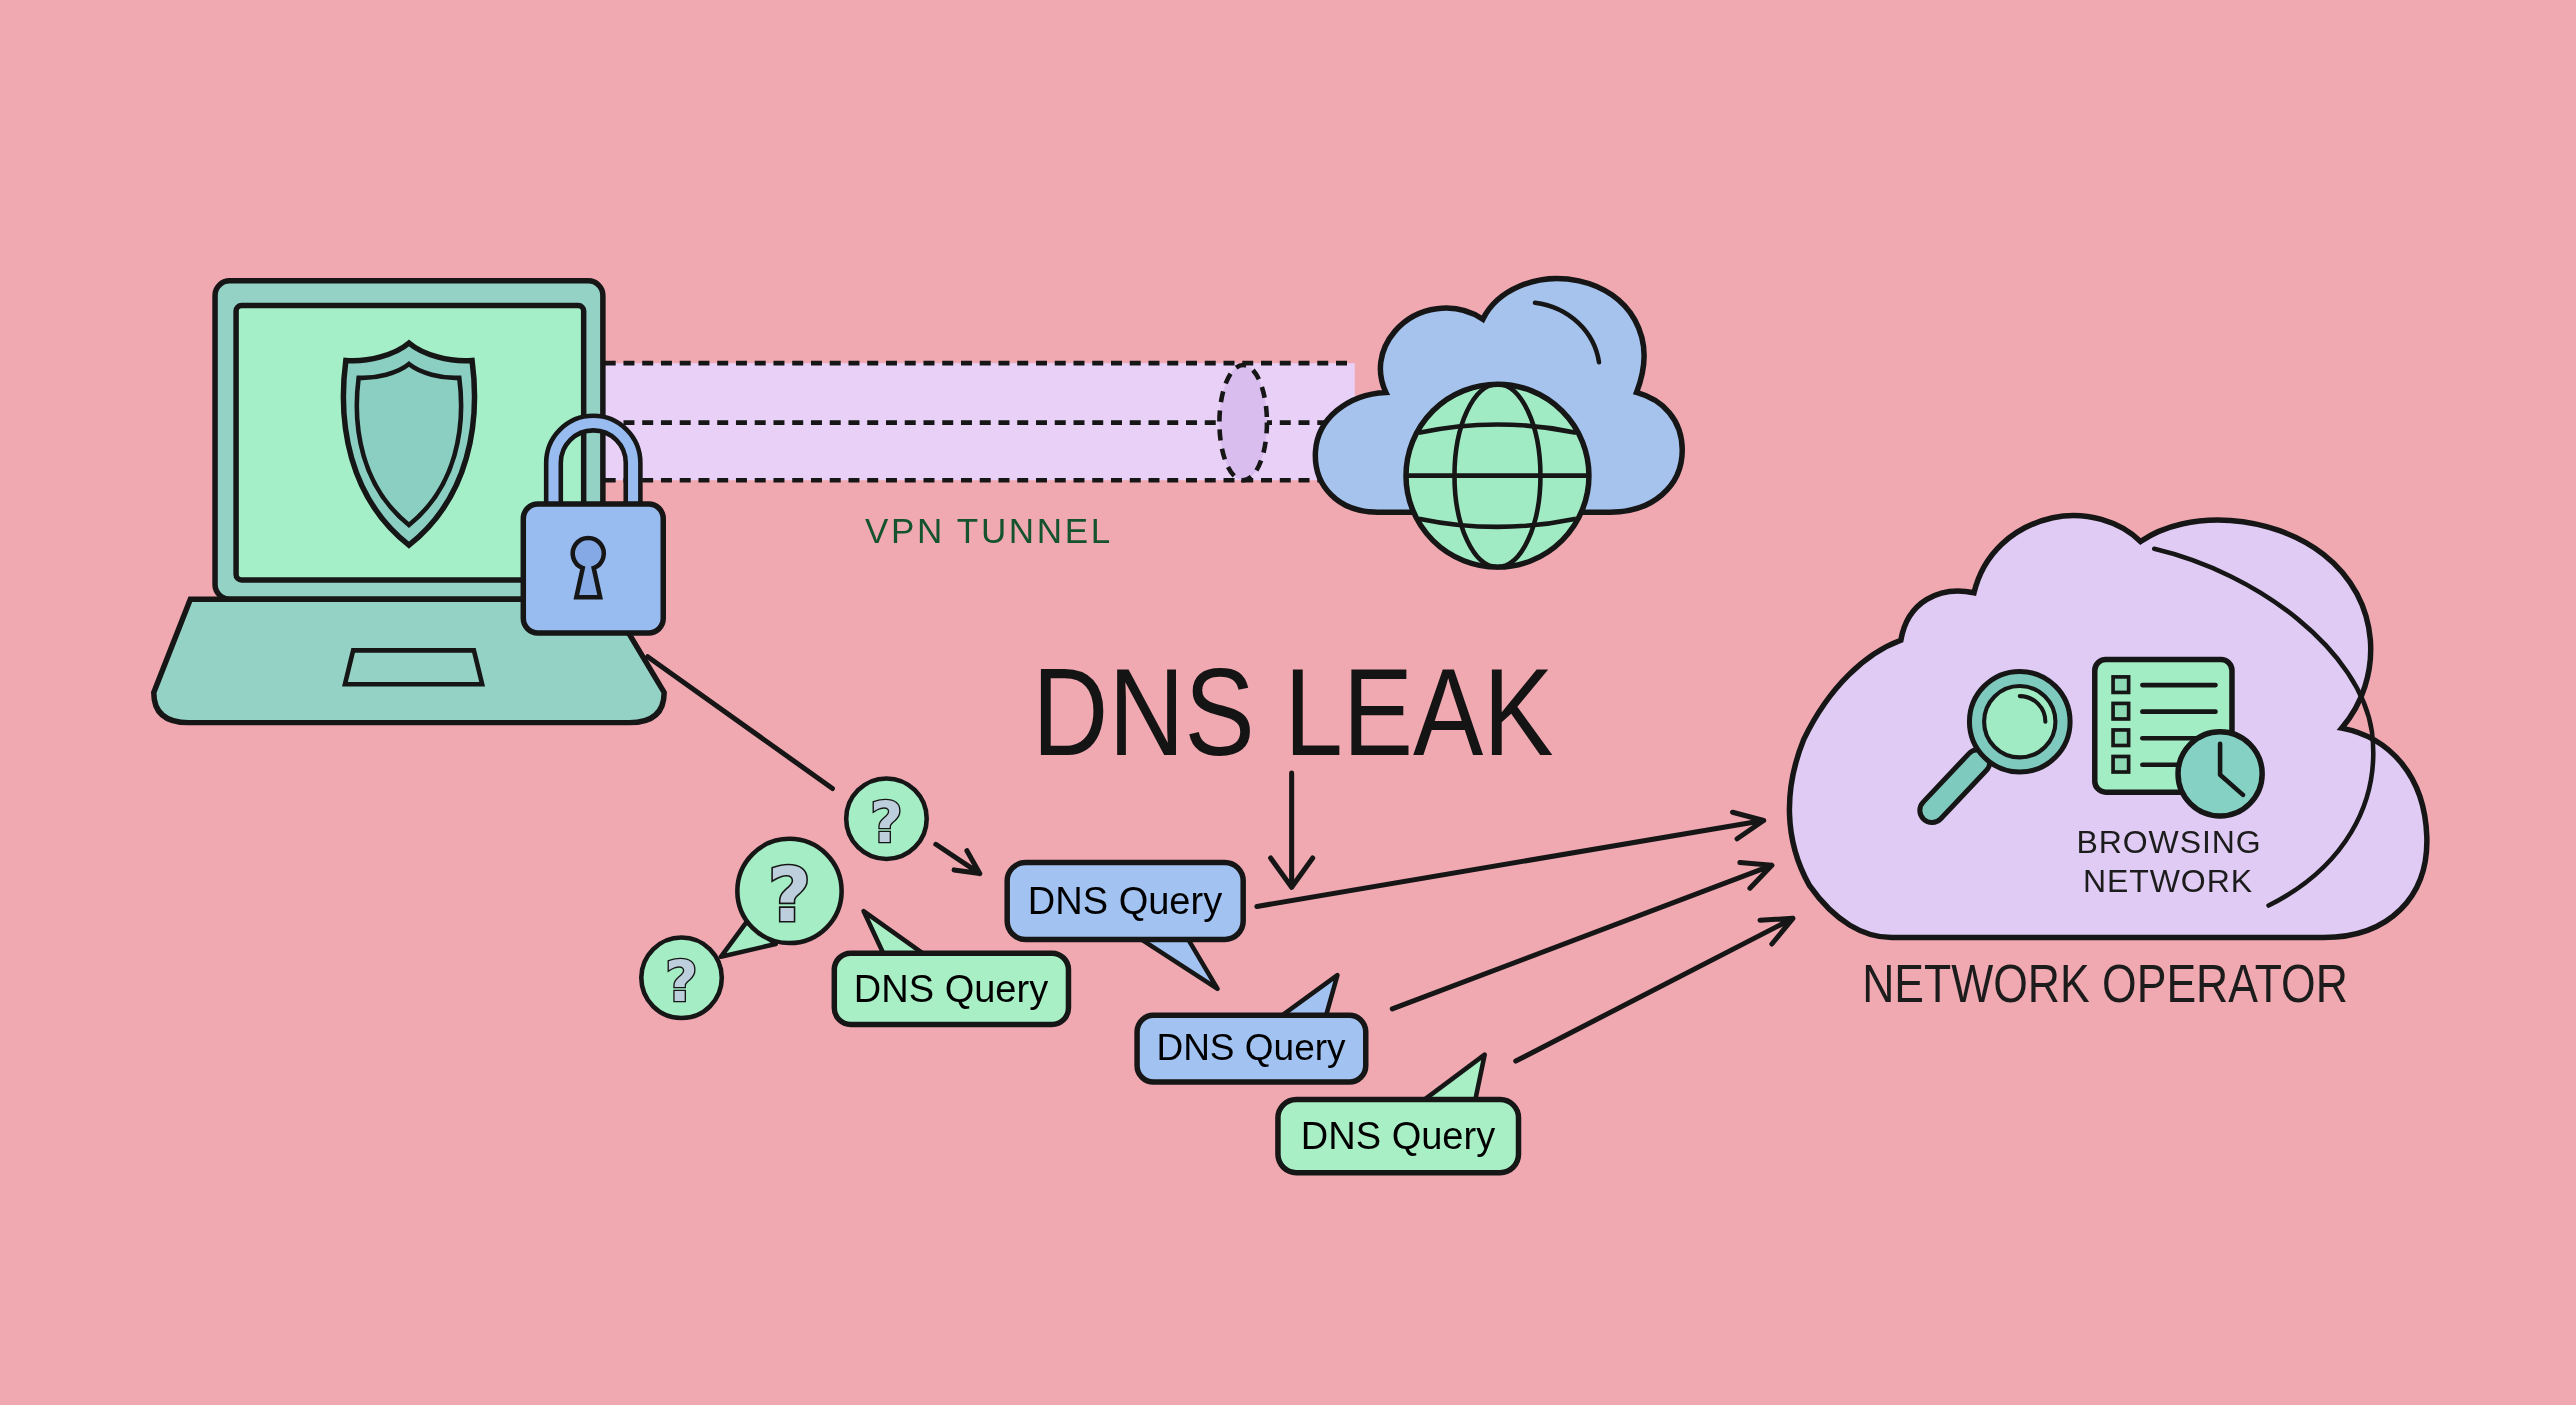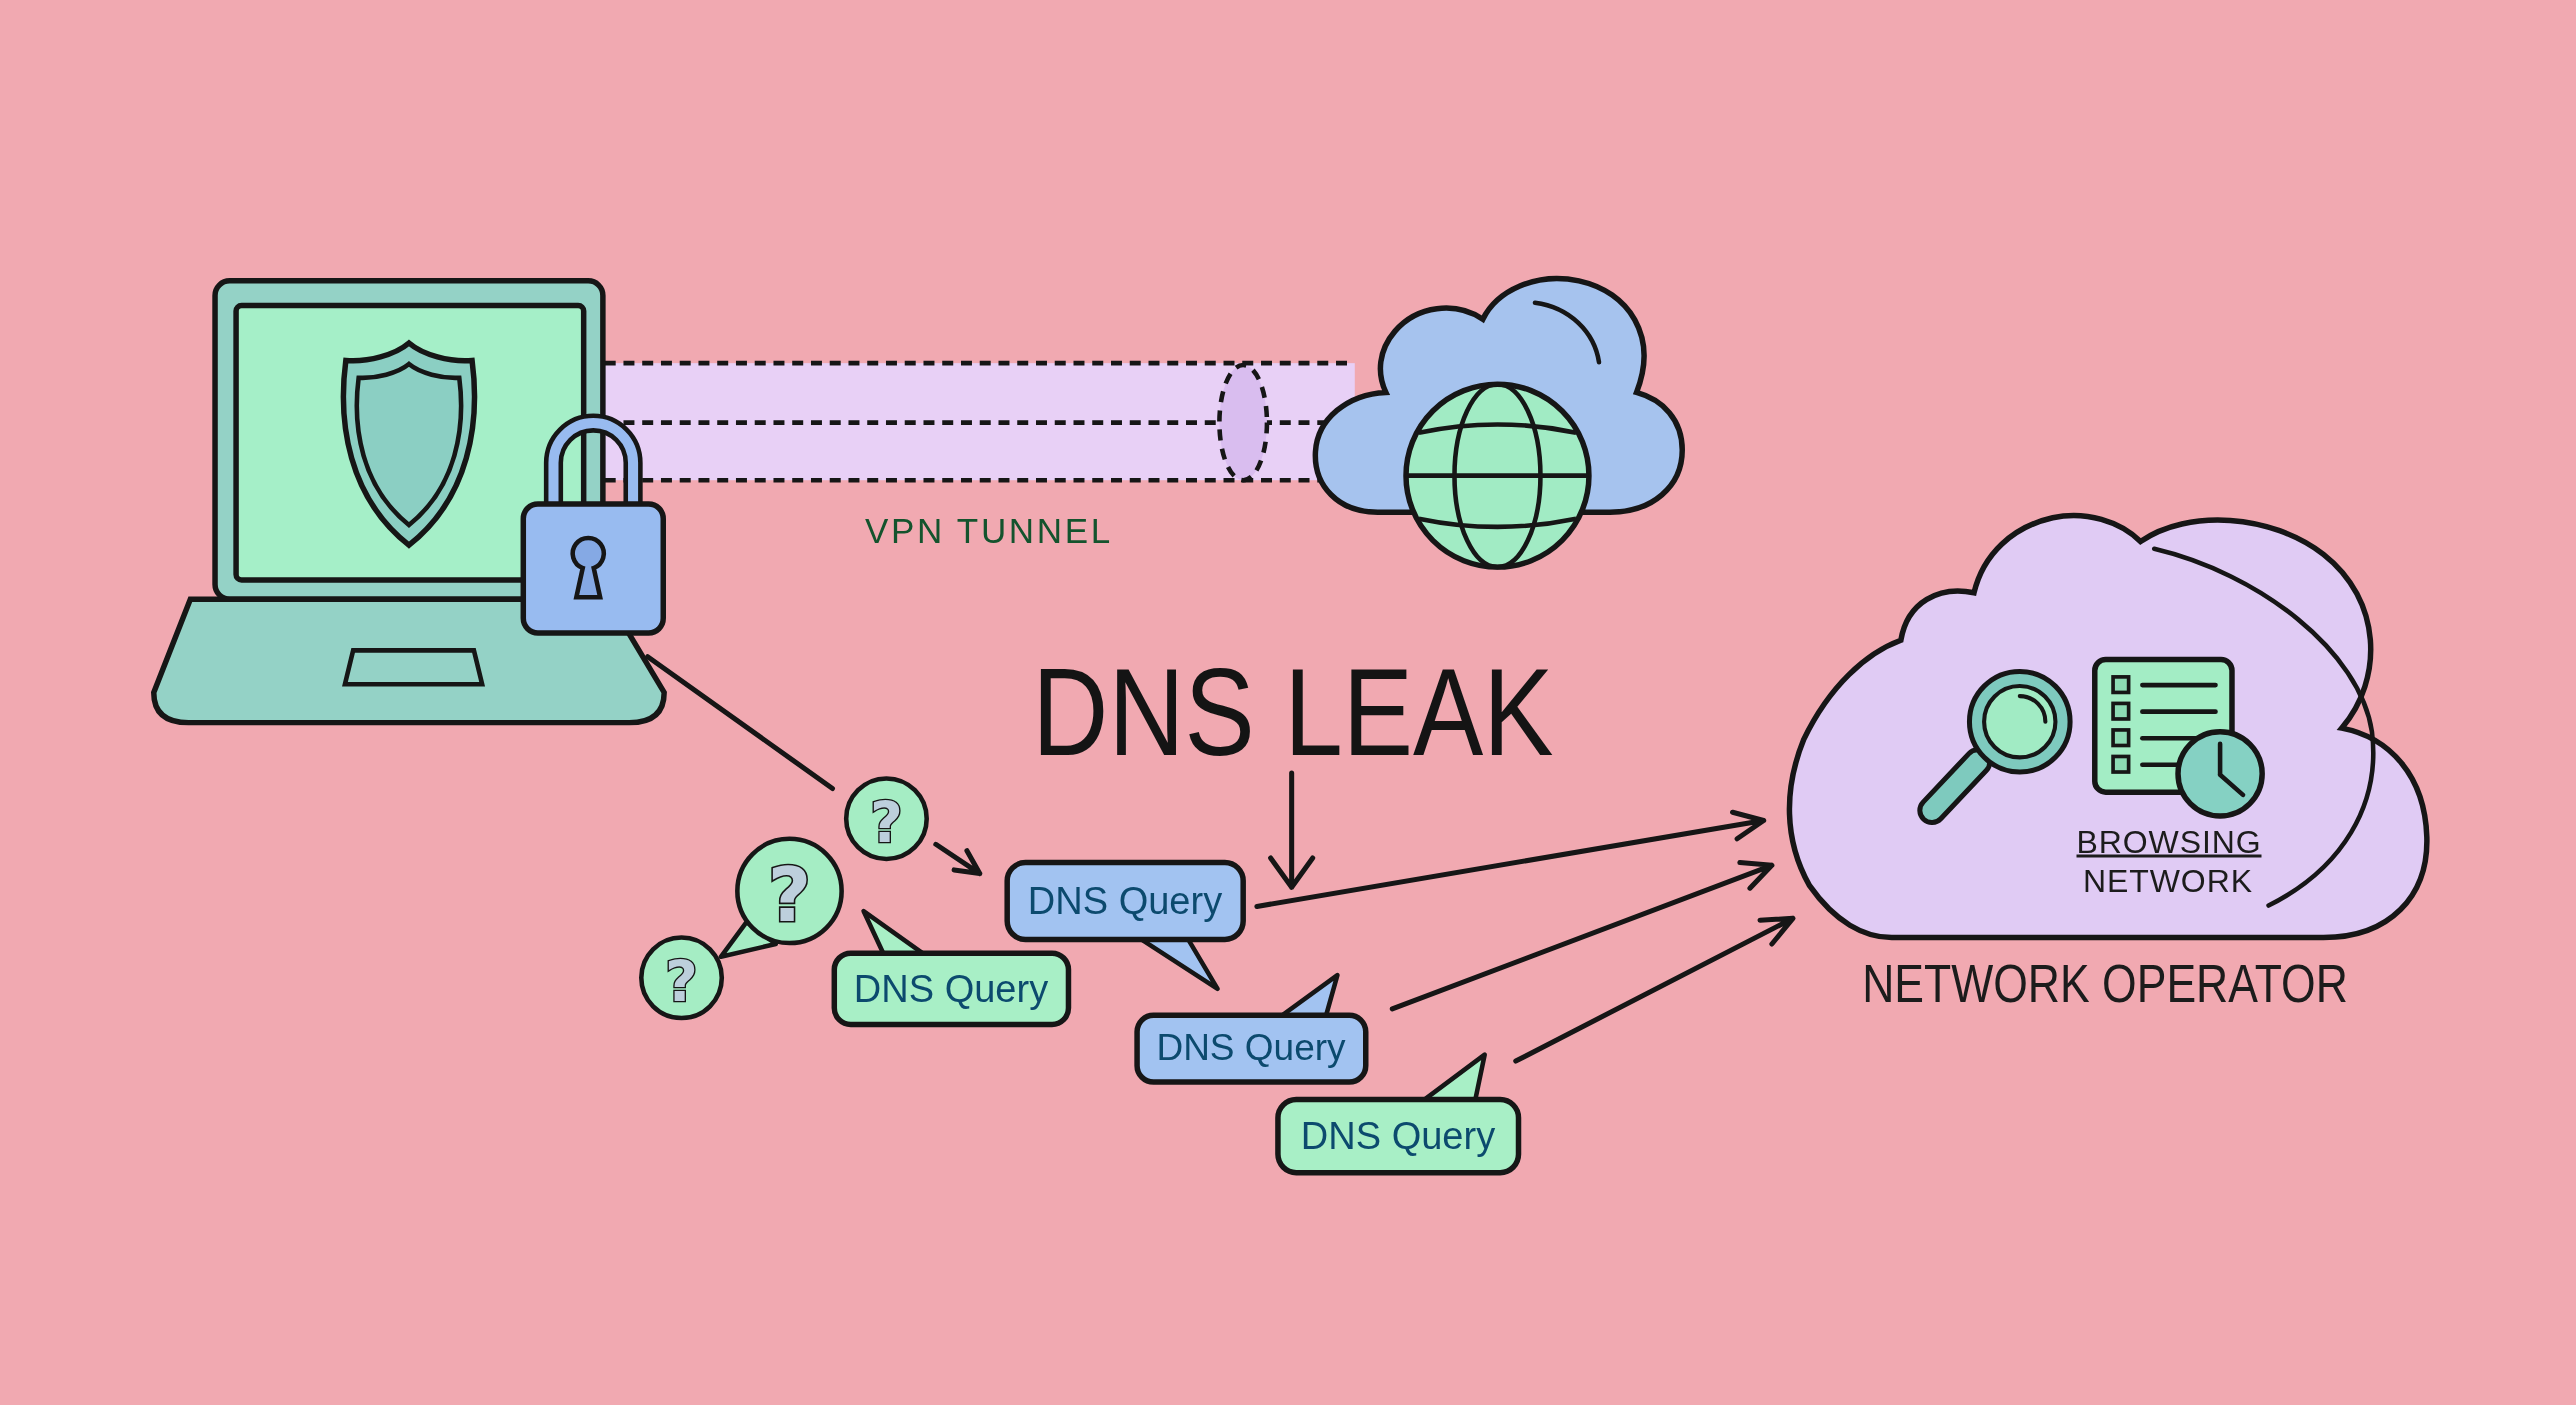--- a/index.html
+++ b/index.html
@@ -8,23 +8,23 @@
     background:#f1a9b1;font-family:"Liberation Sans",sans-serif;
   }
   .stage svg{position:absolute;left:0;top:0;}
   .lbl{
     position:absolute;white-space:nowrap;color:#1c1c1c;
     transform:translate(-50%,-50%);
   }
   .vpn-label{left:989px;top:531px;font-size:35px;letter-spacing:2.7px;color:#14532d;}
   .title-label{left:1293px;top:712px;font-size:124px;transform:translate(-50%,-50%) scaleX(.85);color:#141414;}
   .net-label{left:2105px;top:983px;font-size:53px;transform:translate(-50%,-50%) scaleX(.84);}
-  .bh1{left:2169px;top:842px;font-size:32px;letter-spacing:0.9px;text-decoration:underline;}
+  .bh1{left:2169px;top:842px;font-size:32px;letter-spacing:0.9px;}
   .bh2{left:2168px;top:881px;font-size:32px;letter-spacing:0.9px;}
-  .q-label{font-size:38px;color:#0c4a6e;}
+  .q-label{font-size:38px;color:#000000;}
   .q1{left:1125px;top:901px;}
   .q2{left:951px;top:989px;}
   .q3{left:1251px;top:1048px;font-size:37px;}
   .q4{left:1398px;top:1136px;}
 </style>
 </head>
 <body>
 
 <div class="stage">
 

